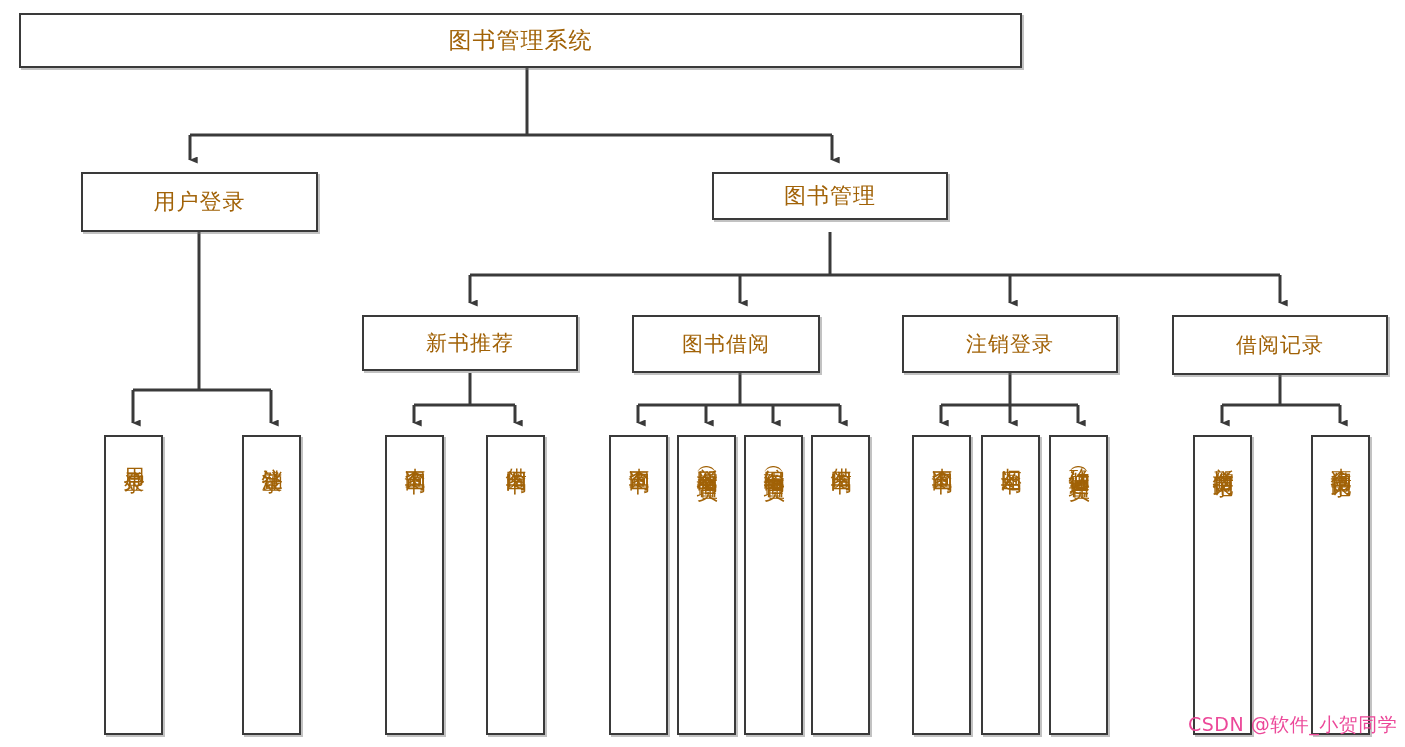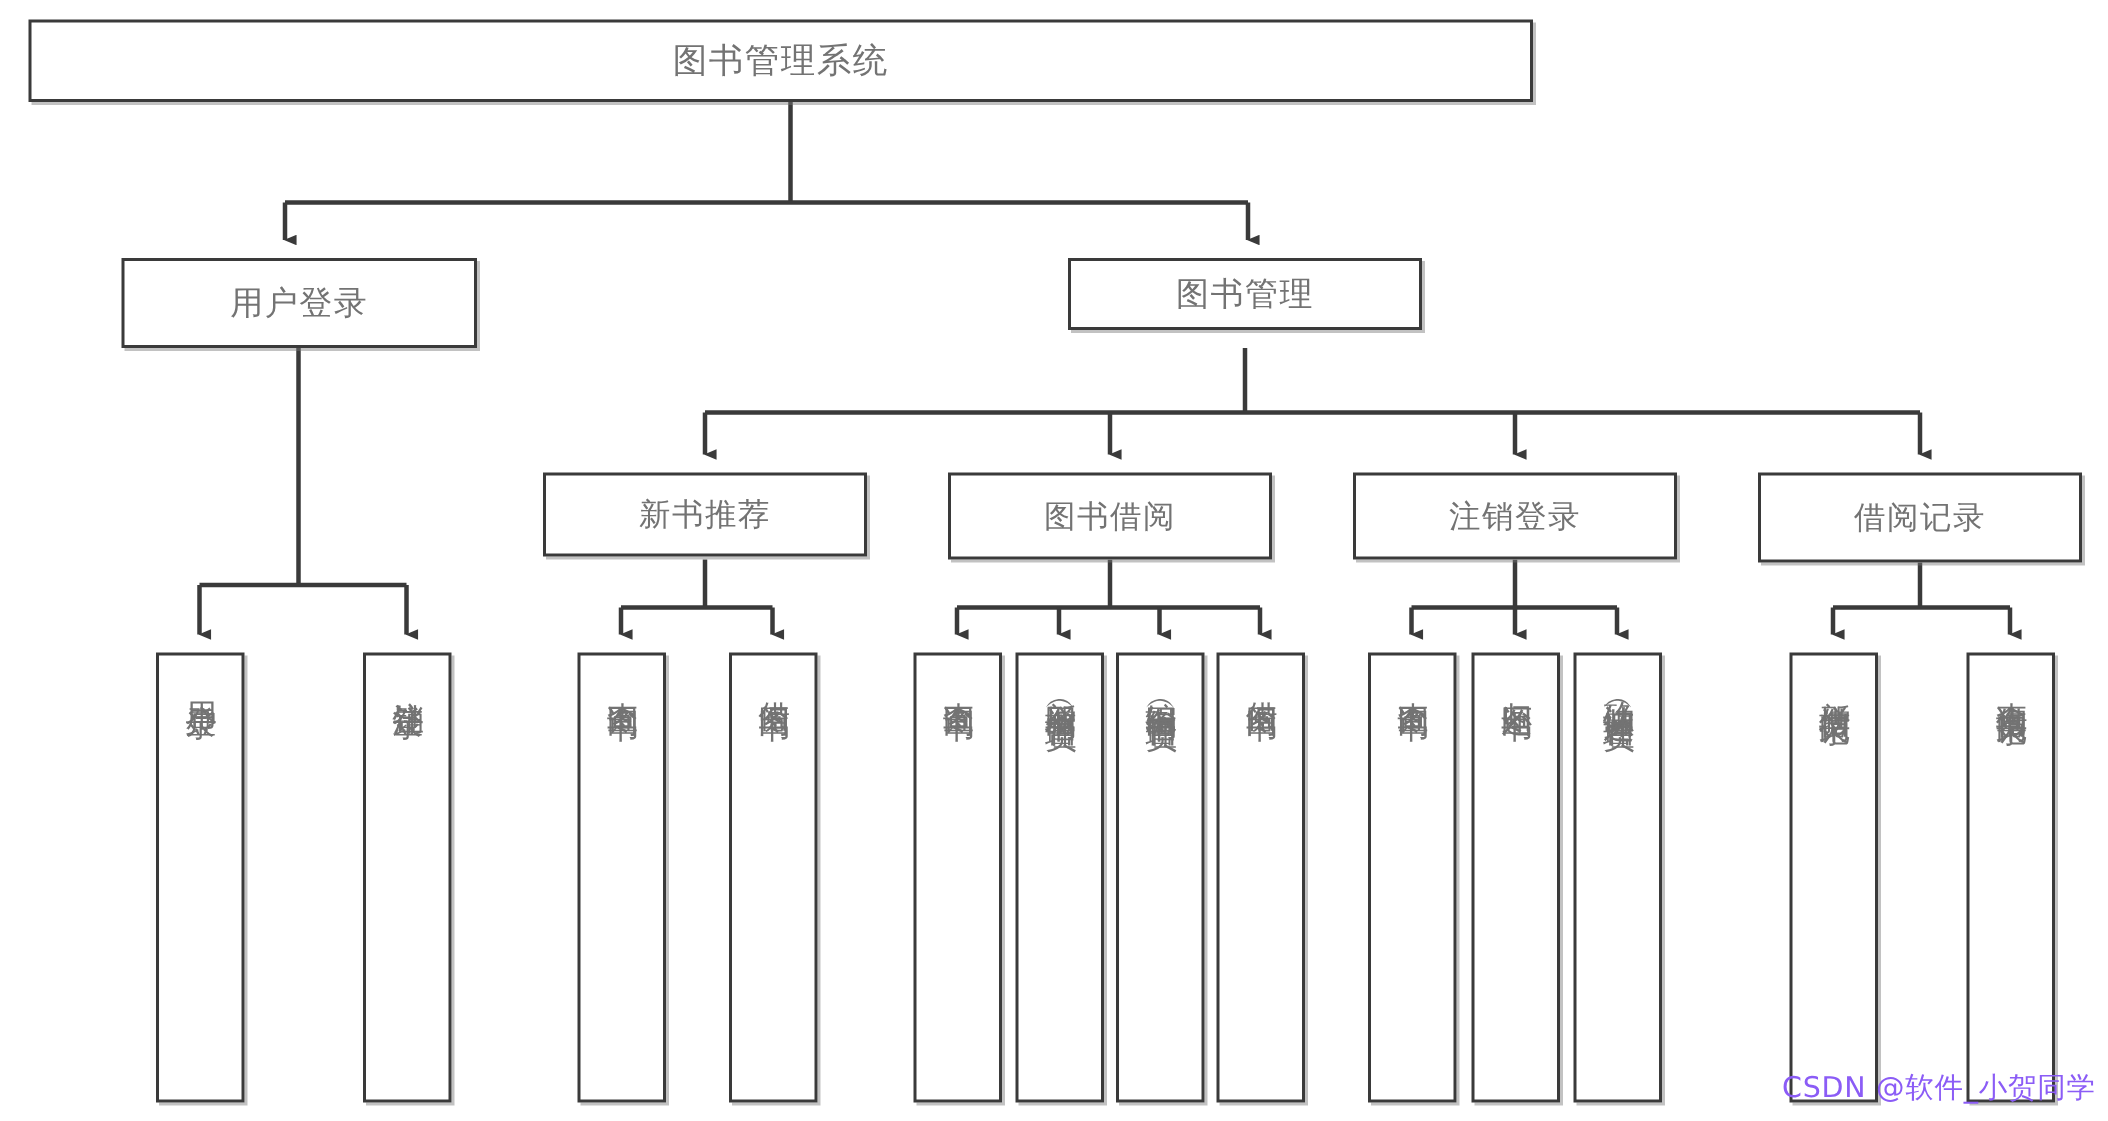--- a/index.html
+++ b/index.html
@@ -27,21 +27,21 @@
     pointer-events: none;
   }
   .node {
     position: absolute;
     box-sizing: border-box;
     border: 2.5px solid #3a3a3a;
     background: #ffffff;
     display: flex;
     align-items: center;
     justify-content: center;
-    color: #737373;
+    color: #a16207;
     box-shadow: 2px 2px 0 rgba(120,120,120,0.45);
   }
   .node.level-root {
     font-size: 23px;
   }
   .node.level-2 {
     font-size: 22px;
   }
   .node.level-3 {
     font-size: 21px;
@@ -62,21 +62,21 @@
   }
   .hlabel {
     white-space: nowrap;
     letter-spacing: 1px;
   }
   #watermark {
     position: absolute;
     left: 1188px;
     top: 712px;
     font-size: 19px;
-    color: #8b5cf6;
+    color: #ec4899;
     white-space: nowrap;
     letter-spacing: 0.5px;
     font-family: "DejaVu Sans", "Liberation Sans", sans-serif;
   }
 </style>
 </head>
 <body>
 
 <div id="diagram-root">
 
@@ -137,21 +137,21 @@
   <div class="node level-2" style="left: 81px; top: 172px; width: 237px; height: 60px;">
     <span class="hlabel">用户登录</span>
   </div>
   <div class="node level-2" style="left: 712px; top: 172px; width: 236px; height: 48px;">
     <span class="hlabel">图书管理</span>
   </div>
 
   <div class="node level-3" style="left: 362px; top: 315px; width: 216px; height: 56px;">
     <span class="hlabel">新书推荐</span>
   </div>
-  <div class="node level-3" style="left: 632px; top: 315px; width: 216px; height: 58px; align-items: center;">
+  <div class="node level-3" style="left: 632px; top: 315px; width: 188px; height: 58px; align-items: center;">
     <span class="hlabel">图书借阅</span>
   </div>
   <div class="node level-3" style="left: 902px; top: 315px; width: 216px; height: 58px;">
     <span class="hlabel">注销登录</span>
   </div>
   <div class="node level-3" style="left: 1172px; top: 315px; width: 216px; height: 60px;">
     <span class="hlabel">借阅记录</span>
   </div>
 
   <div class="node leaf" style="left: 104px; top: 435px; width: 59px; height: 300px;">

